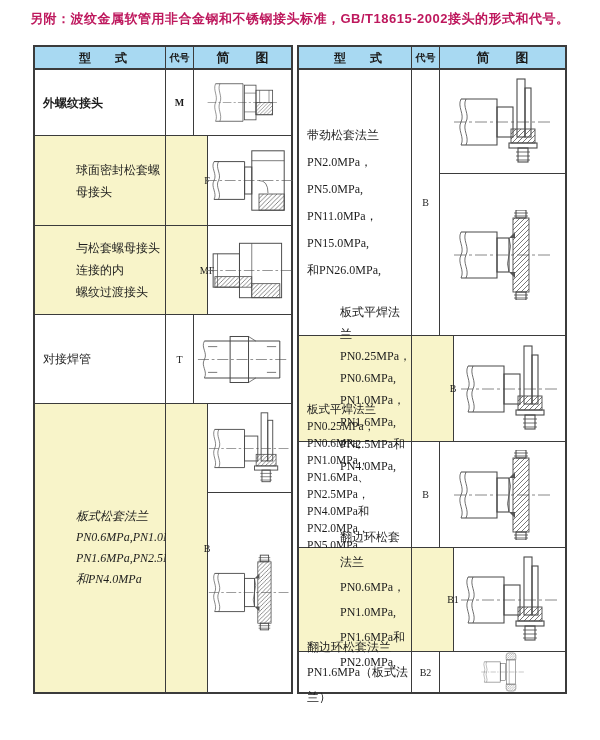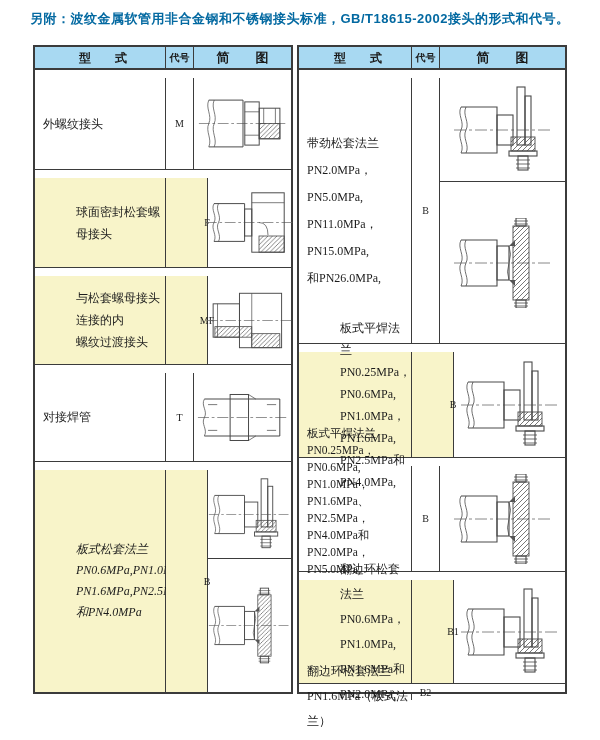--- a/index.html
+++ b/index.html
@@ -1,22 +1,22 @@
 <!DOCTYPE html>
 <html><head>
 <meta charset="utf-8">
 <style>
   html,body{margin:0;padding:0;background:#ffffff;}
   #canvas{position:relative;width:600px;height:740px;background:#ffffff;overflow:hidden;
           font-family:"Liberation Serif","DejaVu Serif",serif;color:#1c1c1c;}
   #title{position:absolute;left:30px;top:10px;width:560px;
          font-family:"Liberation Sans","DejaVu Sans",sans-serif;
-         font-size:13px;font-weight:bold;letter-spacing:0.5px;color:#0369a1;}
+         font-size:13px;font-weight:bold;letter-spacing:0.5px;color:#be185d;}
   .tbl{position:absolute;border:2px solid #3b3b3b;box-sizing:border-box;
-       display:flex;flex-direction:column;background:#fff;gap:8px;}
+       display:flex;flex-direction:column;background:#fff;}
   .tr{display:flex;box-sizing:border-box;border-bottom:1.5px solid #3b3b3b;min-height:0;}
   .tr:last-child{border-bottom:none;flex:1;}
   .th{border-bottom:2px solid #3b3b3b;background:#a8d9f2;}
   .td{box-sizing:border-box;border-right:1.5px solid #3b3b3b;min-width:0;display:flex;}
   .td:last-child{border-right:none;}
   .hc{align-items:center;justify-content:center;font-size:13px;font-weight:bold;
       font-family:"Liberation Sans","DejaVu Sans",sans-serif;}
   .ctype{flex-direction:column;justify-content:center;padding:4px 2px 4px 8px;
          font-size:12px;line-height:22px;}
   .lt .ctype{width:131px;}
@@ -161,21 +161,21 @@
 
   <div id="title">另附：波纹金属软管用非合金钢和不锈钢接头标准，GB/T18615-2002接头的形式和代号。</div>
 
   <div class="tbl lt" style="left:33px;top:45px;width:260px;height:649px;">
     <div class="tr th" style="height:23px;">
       <div class="td ctype hc">型　　式</div>
       <div class="td ccode hc">代号</div>
       <div class="td cdiag hc">简　　图</div>
     </div>
 
-    <div class="tr" style="height:92px;">
+    <div class="tr" style="height:66px;font-weight:bold;">
       <div class="td ctype">
           <div class="txt">外螺纹接头</div>
         </div>
       <div class="td ccode">M</div>
       <div class="td cdiag">
         <svg class="dg" width="90" height="81" viewBox="0 0 100 90">
             <use href="#sym-male"></use>
           </svg>
       </div>
     </div>

